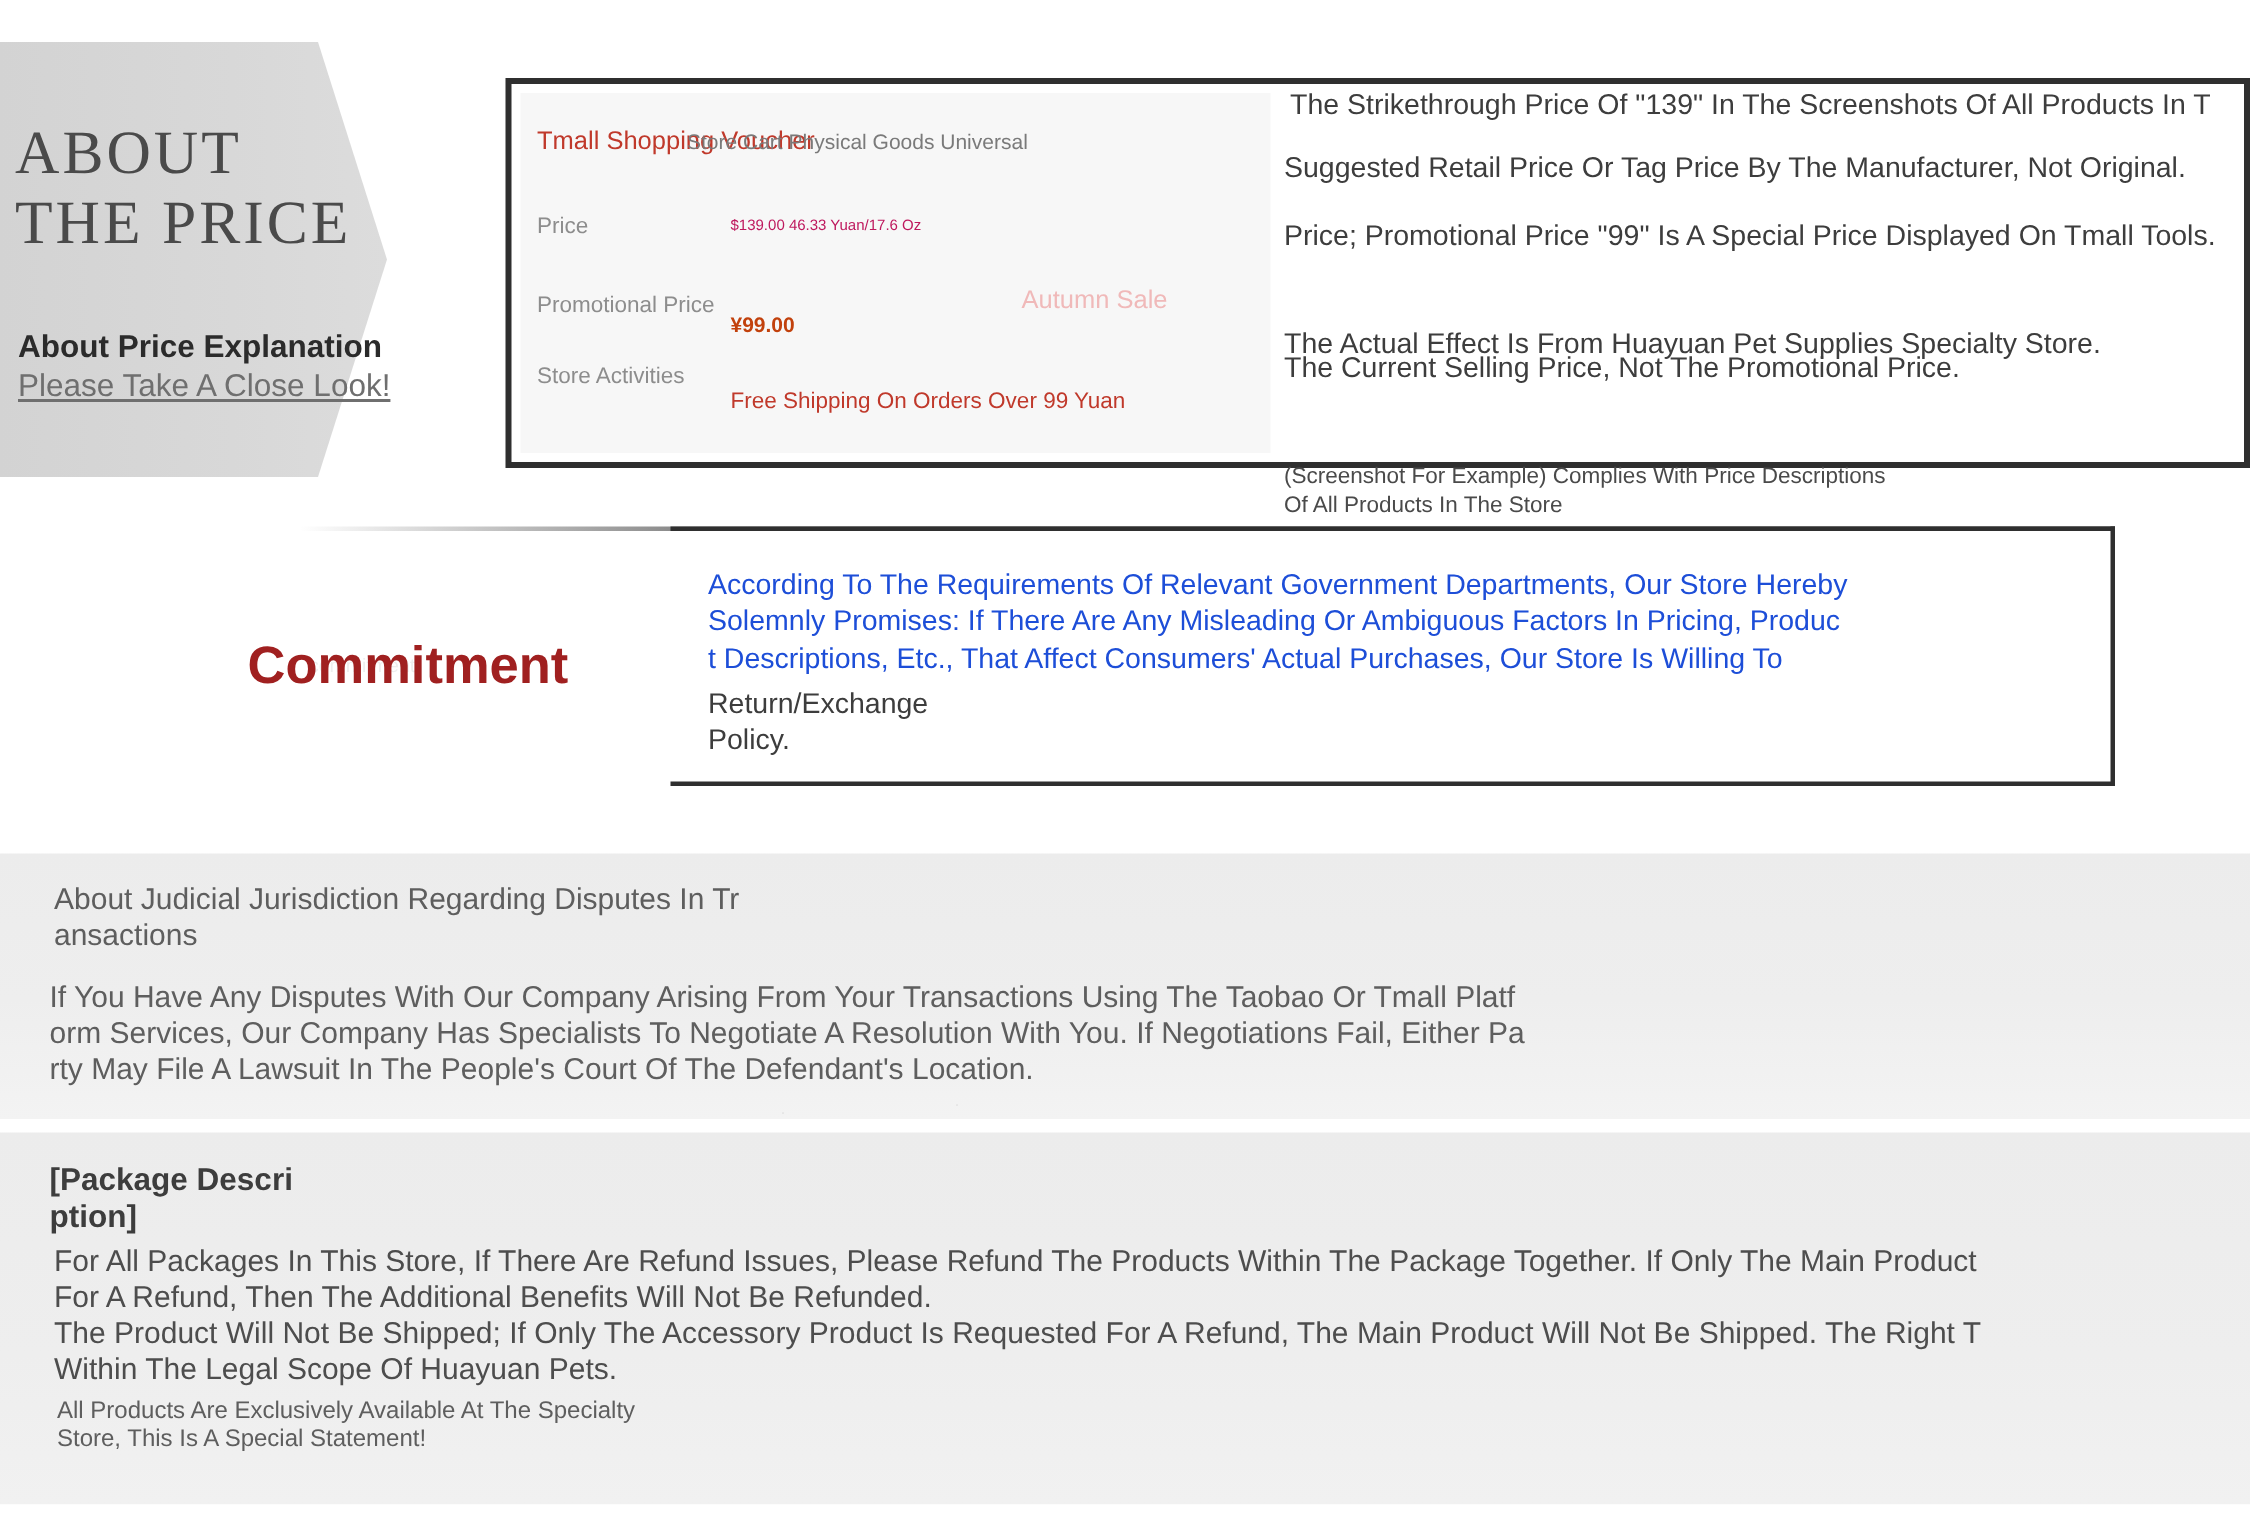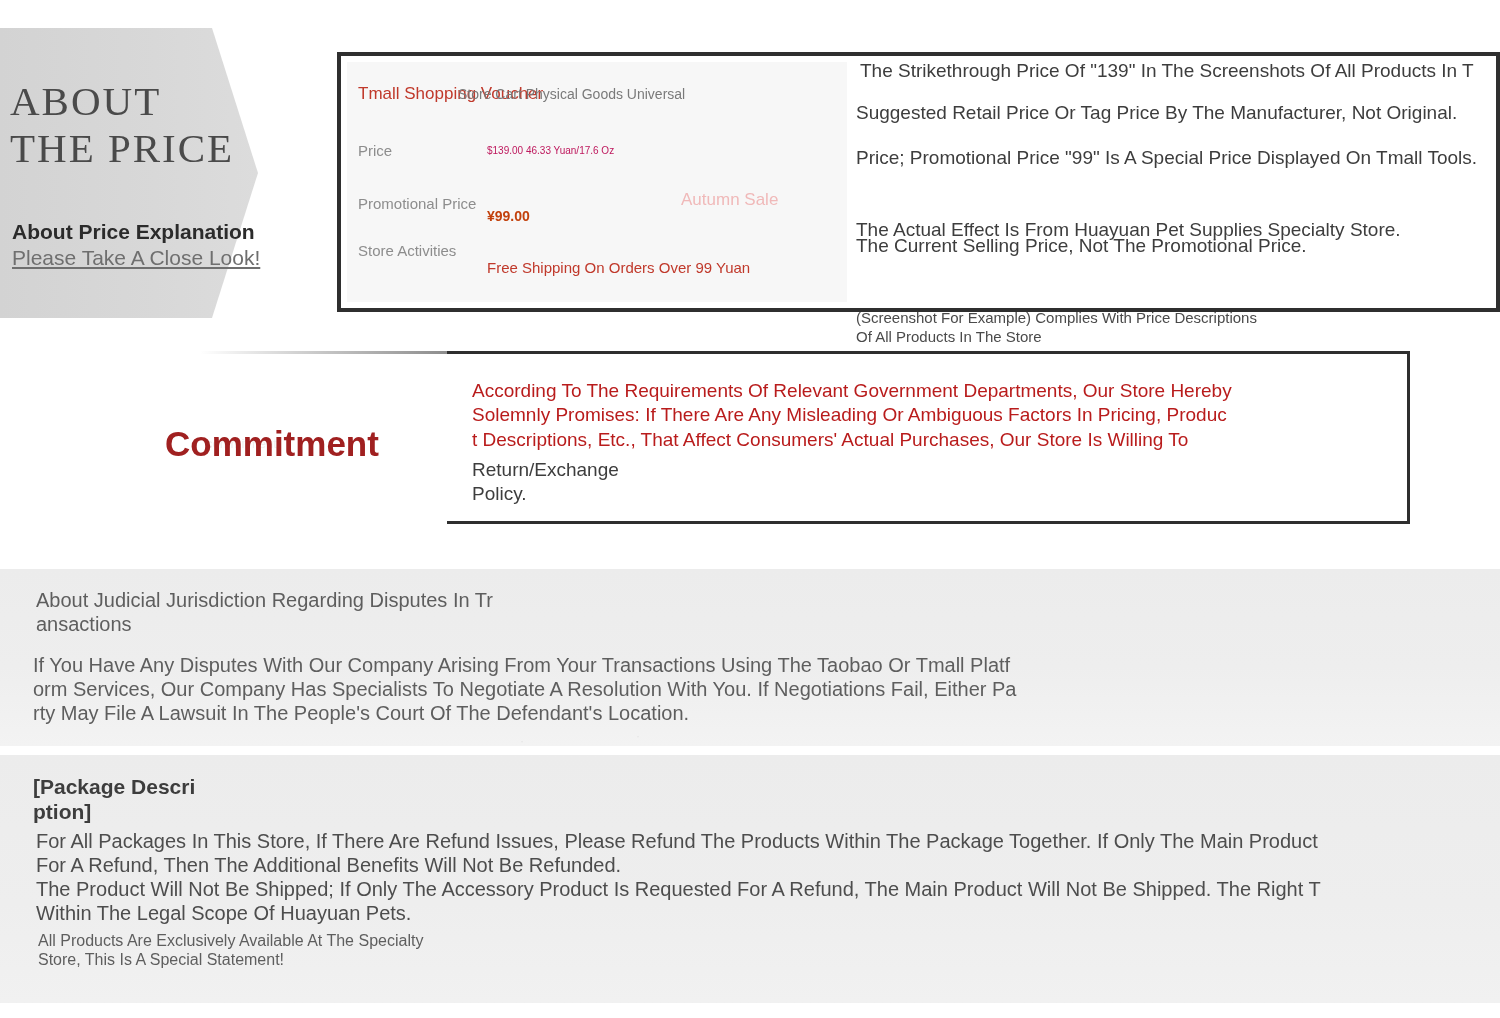--- a/index.html
+++ b/index.html
@@ -149,21 +149,21 @@
     font-size: 35px;
     font-weight: bold;
     color: #a02020;
   }
   .commit-body {
     position: absolute;
     left: 472px; top: 379px;
     width: 900px;
     font-size: 19px;
     line-height: 1.28;
-    color: #b91c1c;
+    color: #1d4ed8;
     white-space: pre-line;
   }
   .commit-body2 {
     position: absolute;
     left: 472px; top: 458px;
     width: 900px;
     font-size: 19px;
     line-height: 1.28;
     color: #3d3d3d;
     white-space: pre-line;

